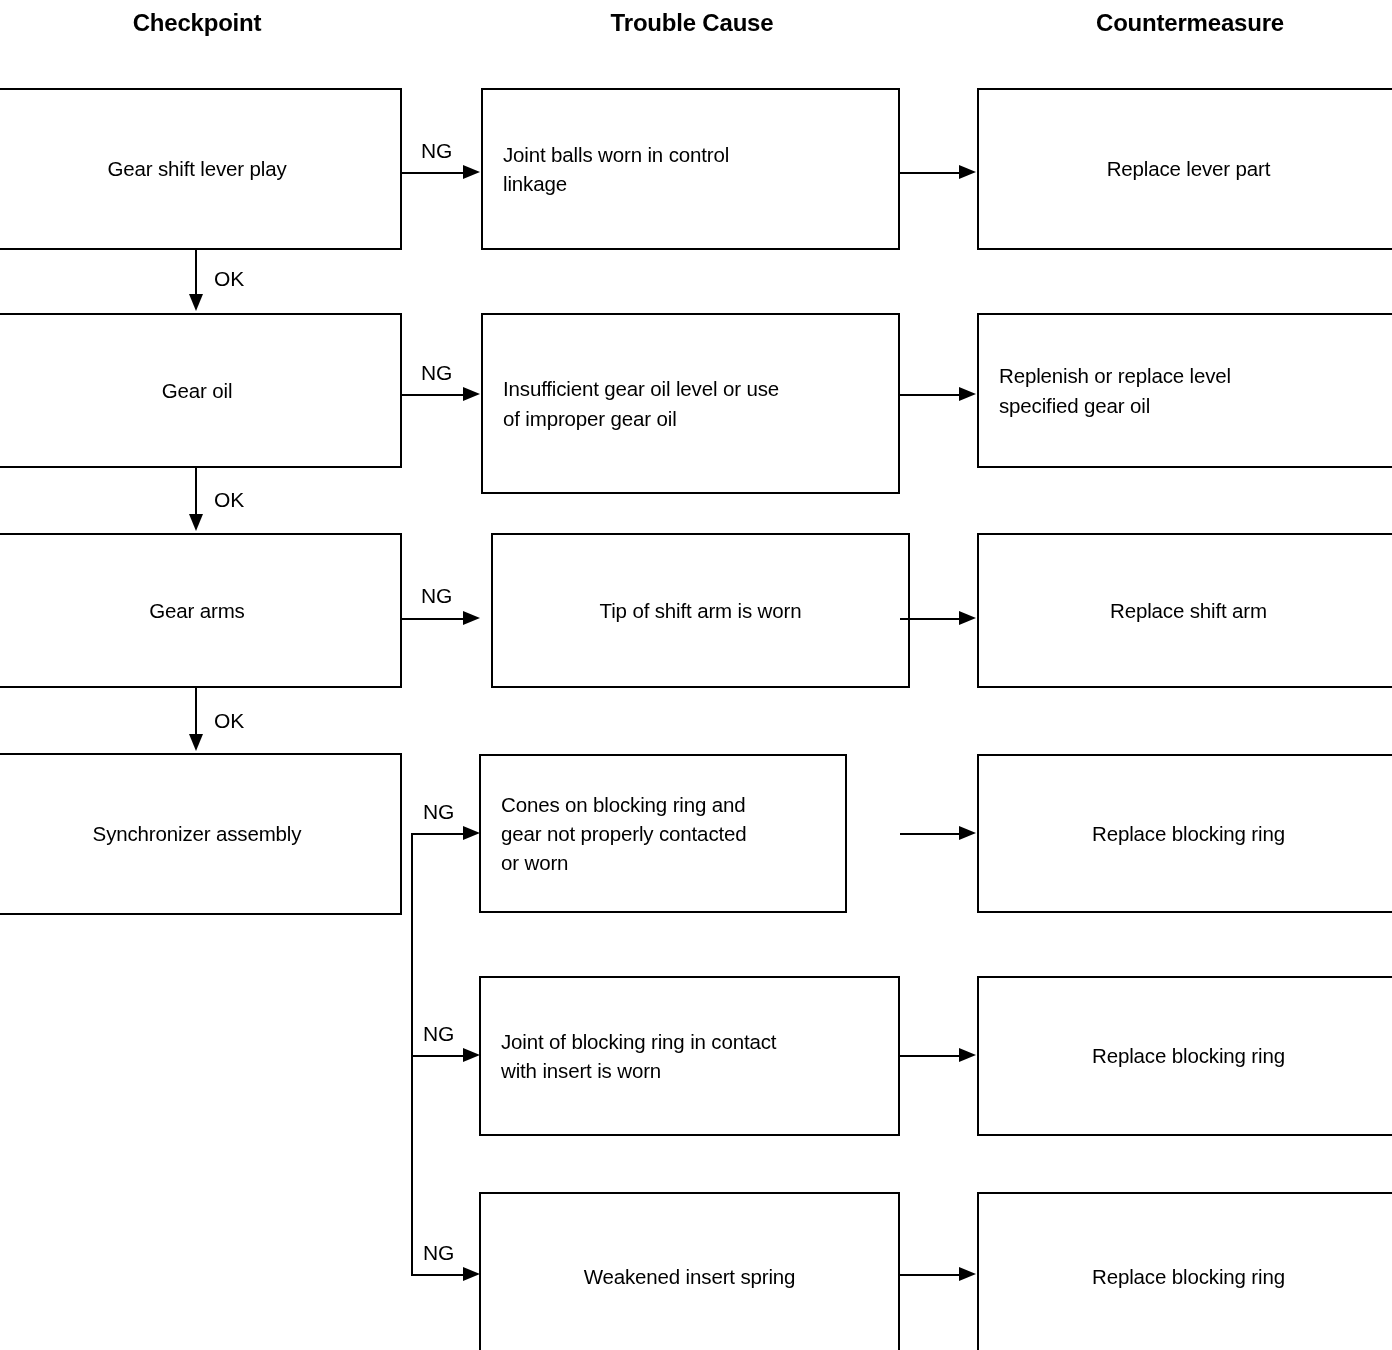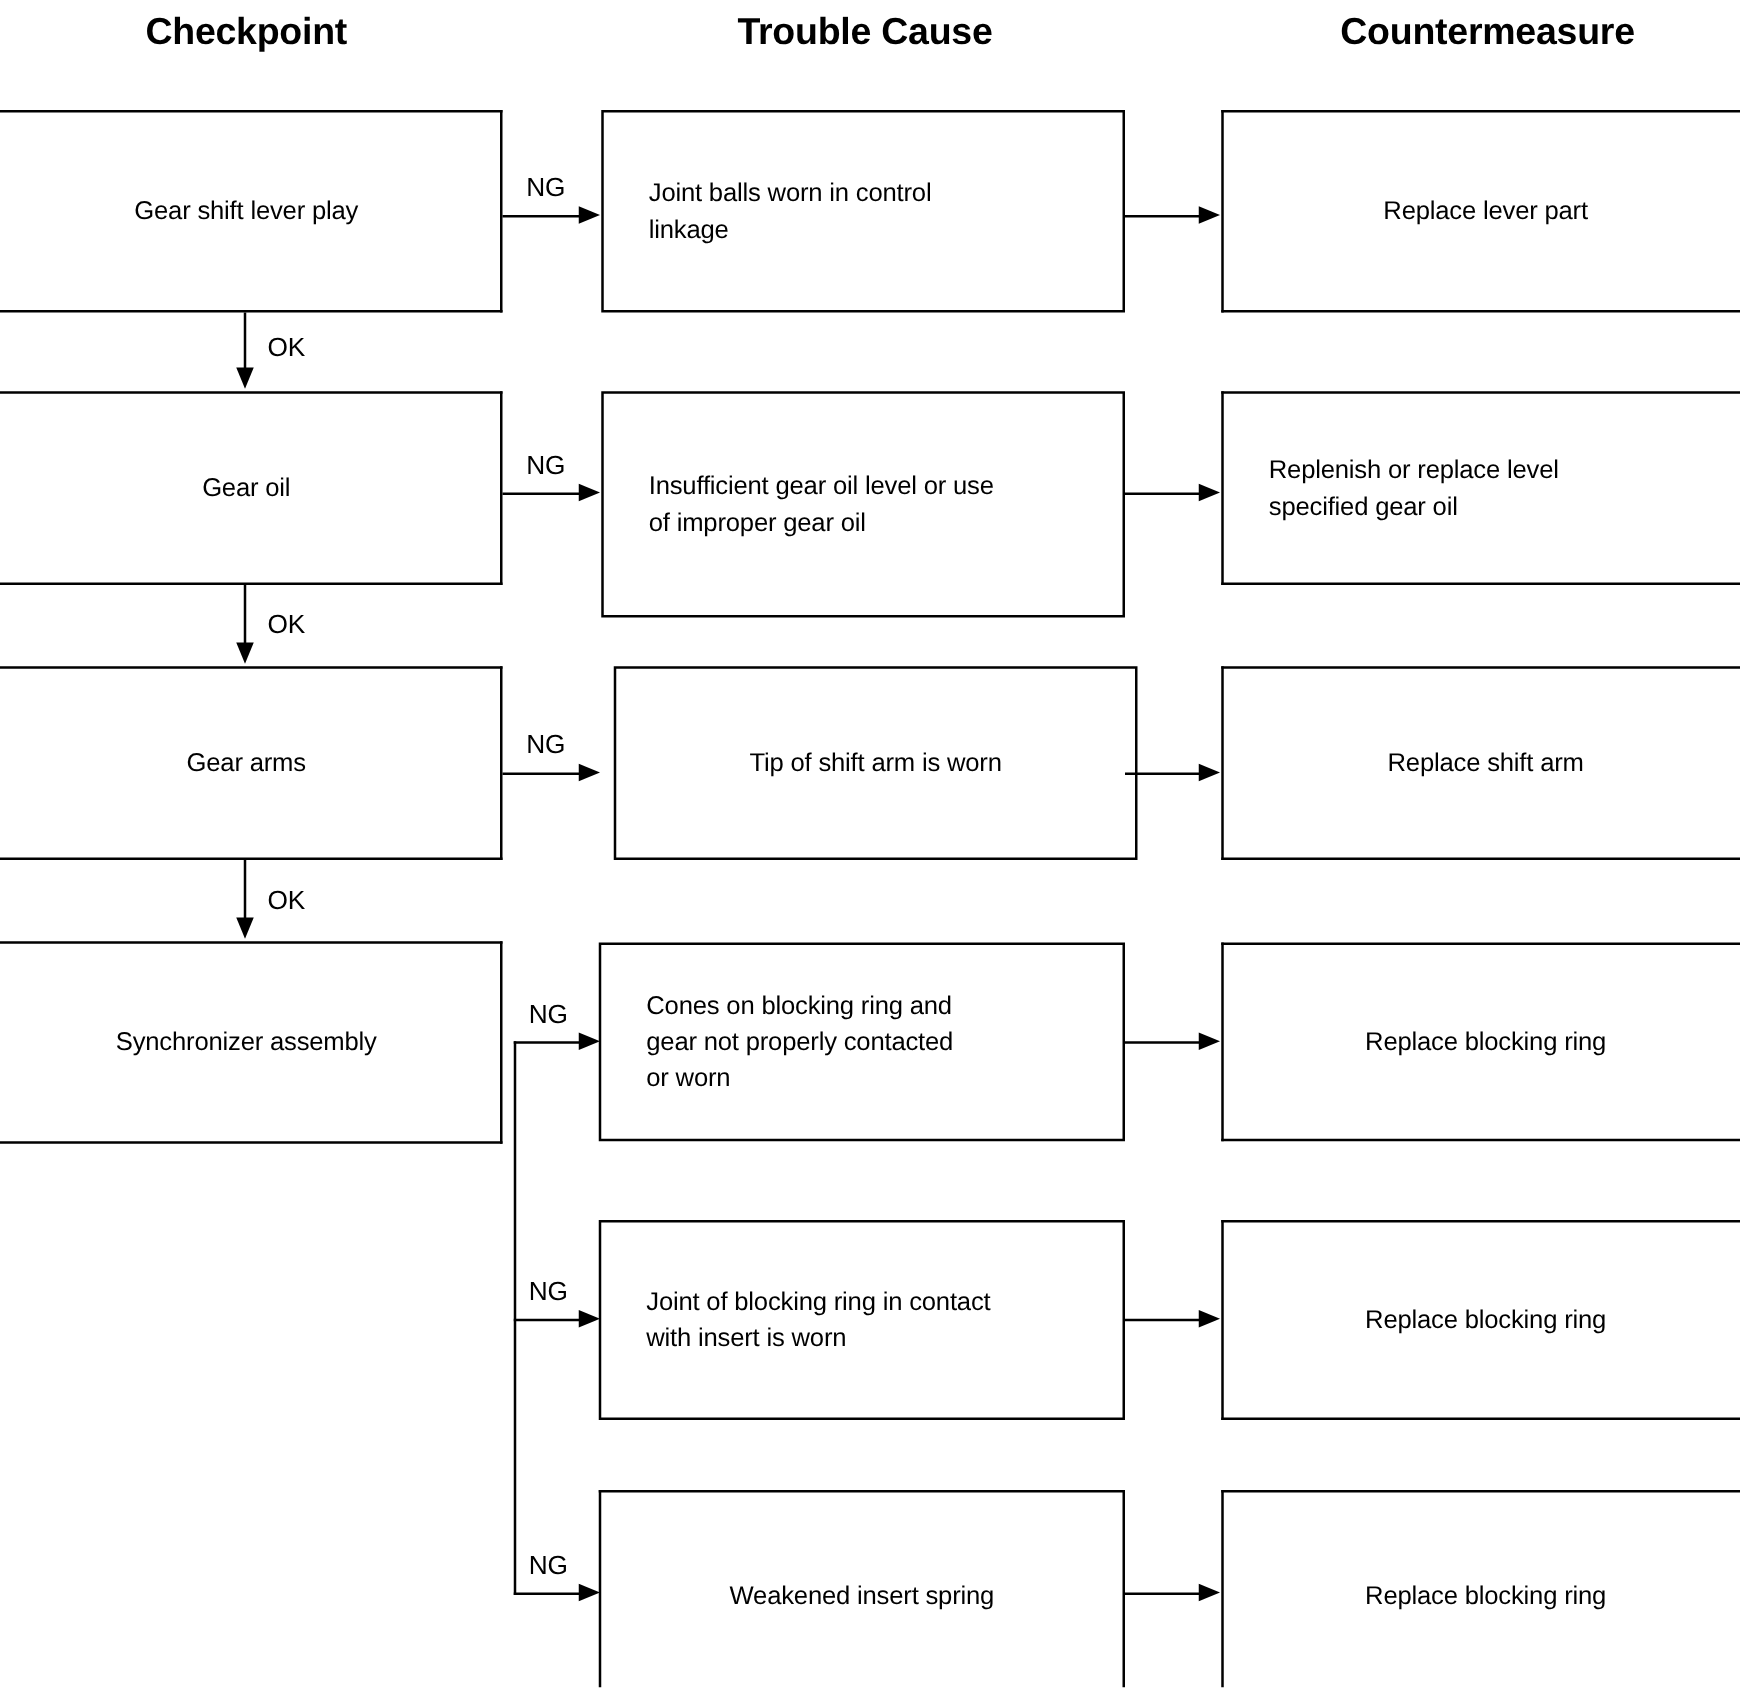--- a/index.html
+++ b/index.html
@@ -16,21 +16,21 @@
     width: 1392px;
     height: 1350px;
     background: #ffffff;
     overflow: hidden;
   }
 
   
   .col-header {
     position: absolute;
     top: 9px;
-    font-size: 30px;
+    font-size: 24px;
     font-weight: bold;
     letter-spacing: -0.2px;
     text-align: center;
     white-space: nowrap;
     transform: translateX(-50%);
   }
 
   
   .node {
     position: absolute;
@@ -49,21 +49,21 @@
   }
   
   .node.center {
     justify-content: center;
     text-align: center;
   }
   
   .node.left {
     justify-content: flex-start;
     text-align: left;
-    padding-left: 36px;
+    padding-left: 20px;
     padding-right: 10px;
     align-items: center;
   }
   
   .node.bleed-left { border-left: none; }
   
   .node.bleed-right { border-right: none; }
   
   .node.bleed-bottom { border-bottom: none; }
 
@@ -137,21 +137,21 @@
 
   <div class="node left" style="left:481px; top:313px; width:419px; height:181px;">
     <span class="txt">Insufficient gear oil level or use
 of improper gear oil</span>
   </div>
 
   <div class="node center" style="left:491px; top:533px; width:419px; height:155px;">
     <span class="txt">Tip of shift arm is worn</span>
   </div>
 
-  <div class="node left" style="left:479px; top:754px; width:421px; height:159px;">
+  <div class="node left" style="left:479px; top:754px; width:368px; height:159px;">
     <span class="txt">Cones on blocking ring and
 gear not properly contacted
 or worn</span>
   </div>
 
   <div class="node left" style="left:479px; top:976px; width:421px; height:160px;">
     <span class="txt">Joint of blocking ring in contact
 with insert is worn</span>
   </div>
 

